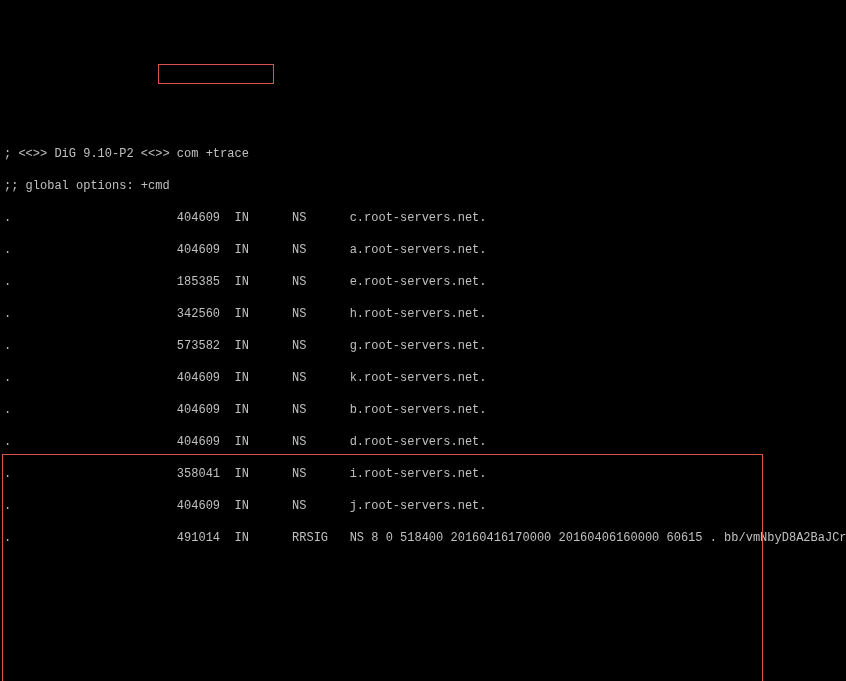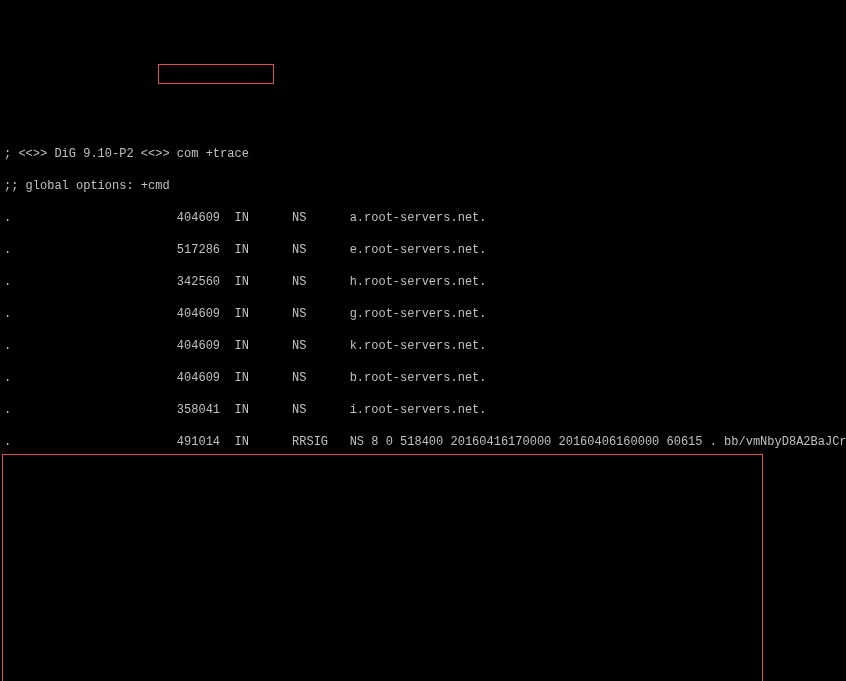--- a/index.html
+++ b/index.html
@@ -42,27 +42,30 @@
 <body>
 
 
 
 <div class="terminal">
 <div class="box1 box-cmd"></div>
 <div class="box1 box-main"></div>
 <span class="line"> </span>
 <span class="line">; &lt;&lt;&gt;&gt; DiG 9.10-P2 &lt;&lt;&gt;&gt; com +trace</span>
 <span class="line">;; global options: +cmd</span>
+<span class="line">.                       404609  IN      NS      c.root-servers.net.</span>
 <span class="line">.                       404609  IN      NS      a.root-servers.net.</span>
-<span class="line">.                       517286  IN      NS      e.root-servers.net.</span>
+<span class="line">.                       185385  IN      NS      e.root-servers.net.</span>
 <span class="line">.                       342560  IN      NS      h.root-servers.net.</span>
-<span class="line">.                       404609  IN      NS      g.root-servers.net.</span>
+<span class="line">.                       573582  IN      NS      g.root-servers.net.</span>
 <span class="line">.                       404609  IN      NS      k.root-servers.net.</span>
 <span class="line">.                       404609  IN      NS      b.root-servers.net.</span>
+<span class="line">.                       404609  IN      NS      d.root-servers.net.</span>
 <span class="line">.                       358041  IN      NS      i.root-servers.net.</span>
+<span class="line">.                       404609  IN      NS      j.root-servers.net.</span>
 <span class="line">.                       491014  IN      RRSIG   NS 8 0 518400 20160416170000 20160406160000 60615 . bb/vmNbyD8A2BaJCrEiN</span>
 
 
 
 
 
 
 
 
 

